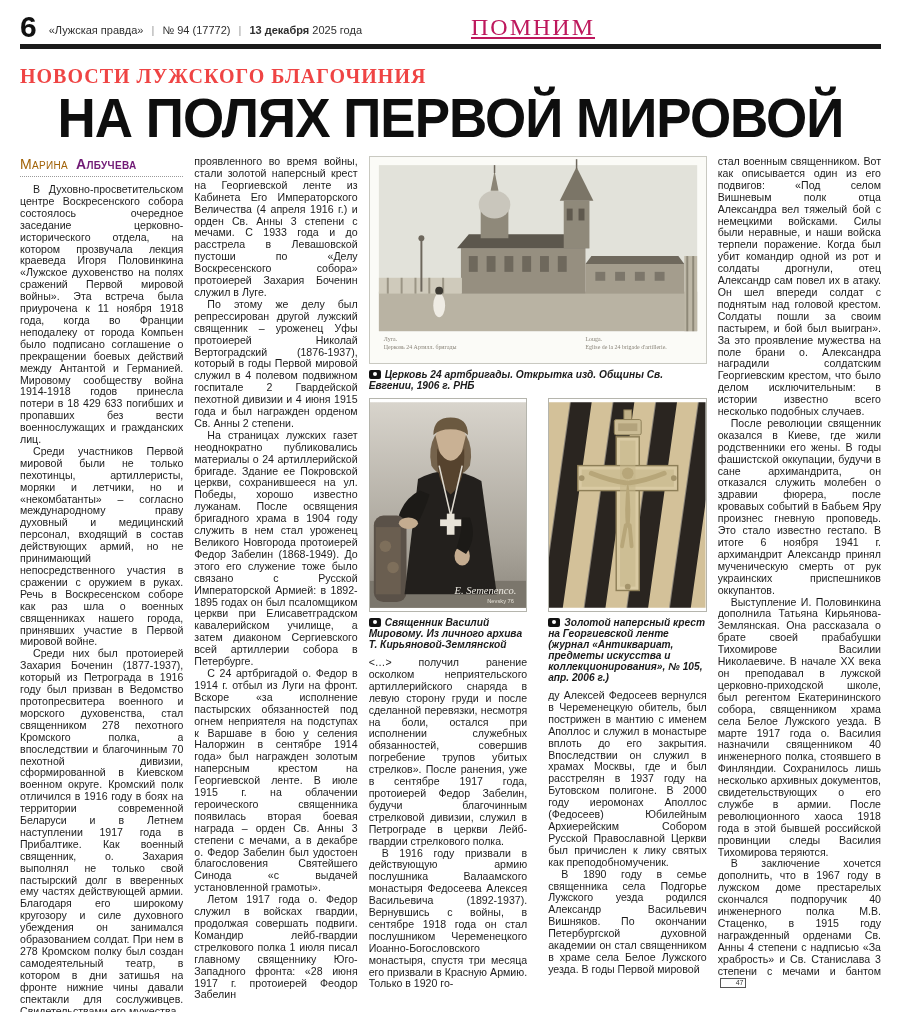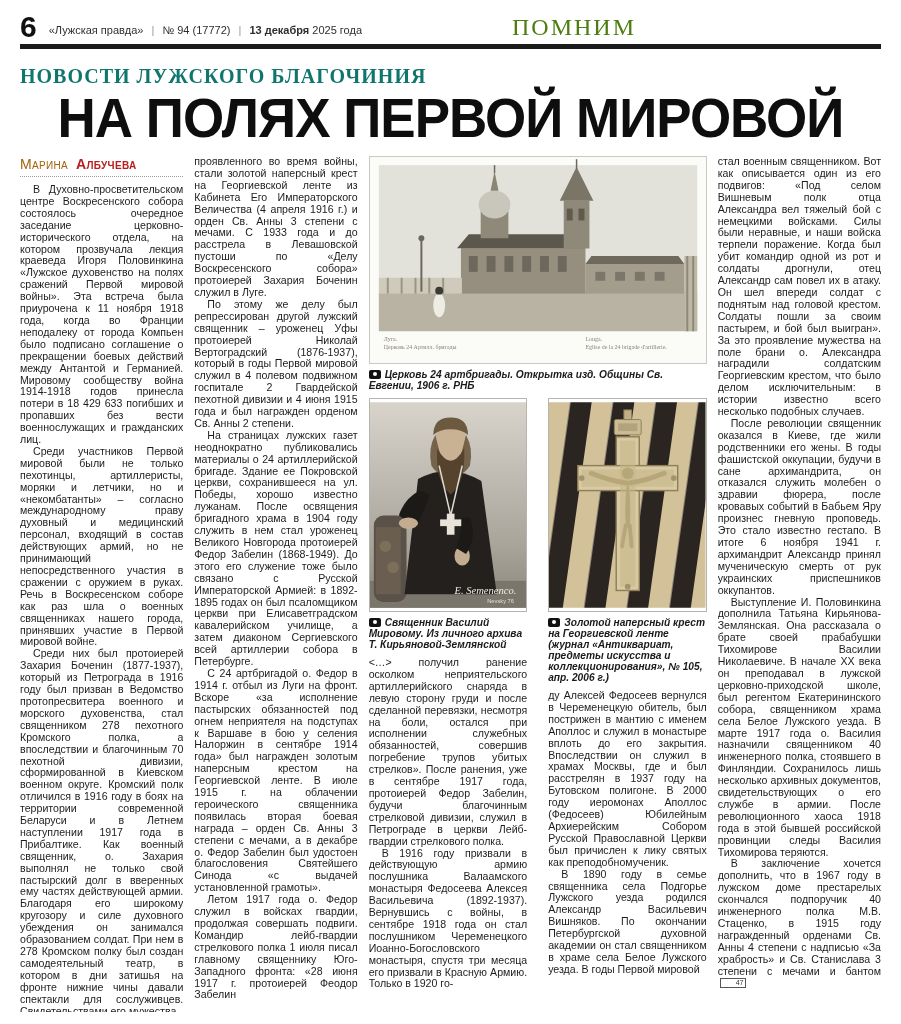--- a/index.html
+++ b/index.html
@@ -9,47 +9,48 @@
     background:#ffffff; color:#1a1a1a; overflow:hidden;
     font-family:"Liberation Sans", sans-serif;
   }
   
   .pagehead { position:relative; padding:12px 20px 0 20px; height:36px; }
   .pagenum { font-size:30px; font-weight:bold; color:#111; float:left; line-height:30px; }
   .headmeta { float:left; margin:12px 0 0 12px; font-size:11px; color:#2e2e2e; }
   .headmeta .sep { color:#999; margin:0 5px; }
   .headmeta b { font-weight:bold;text-align:center; }
   .section-title {
-    position:absolute; left:574px; top:14px; transform:translateX(-50%);
+    position:absolute; left:533px; top:14px; transform:translateX(-50%);
     font-family:"Liberation Serif", serif; font-size:24px; letter-spacing:2px;
-    color:#4d7c0f;
+    color:#be185d;
+    text-decoration:underline;
   }
   .thickrule { height:5px; background:#1b1b1b; margin:8px 20px 0 20px; }
   
   .kicker {
     margin:16px 20px 0 20px; font-family:"Liberation Serif", serif;
-    font-weight:bold; font-size:20px; letter-spacing:1px; color:#0f766e;
+    font-weight:bold; font-size:20px; letter-spacing:1px; color:#ef4444;
   }
   .headline {
     margin:2px 20px 0 20px; text-align:center; font-weight:bold;
     font-size:53px; line-height:54px; letter-spacing:-1px; color:#0e0e0e;
     transform:scaleY(1.04); transform-origin:top;
   }
   
   .bodyrow { display:flex; gap:11px; margin:12px 20px 0 20px; height:856px; overflow:hidden; }
   .col { flex:1; min-width:0; overflow:hidden; }
   .col-mid { flex:2.07; min-width:0; display:flex; flex-direction:column; }
   .midrow { display:flex; gap:21px; flex:1; min-width:0; }
   .subcol { flex:1; min-width:0; overflow:hidden; }
   .byline {
     font-variant:small-caps; font-size:14px; padding-bottom:4px; margin-bottom:7px;
     border-bottom:1px dotted #9a9a9a; letter-spacing:0.3px;
   }
   .byline .first { color:#a16207; font-weight:normal;text-align:right; }
-  .byline .last { color:#b91c1c; font-weight:bold; margin-left:4px; }
+  .byline .last { color:#701a75; font-weight:bold; margin-left:4px; }
   .coltext p { font-size:10.6px; line-height:11.9px; text-align:justify; color:#1c1c1c; }
   .coltext p.ind { text-indent:13px; }
   .endmark {
     display:inline-block; border:1px solid #555; color:#333;
     font-size:7px; line-height:8px; padding:0 2px; vertical-align:super; margin-left:2px;
   }
   
   .caption {
     font-size:10.2px; line-height:11px; font-weight:bold; font-style:italic;
     color:#1b1b1b; margin:5px 0 7px 0;

